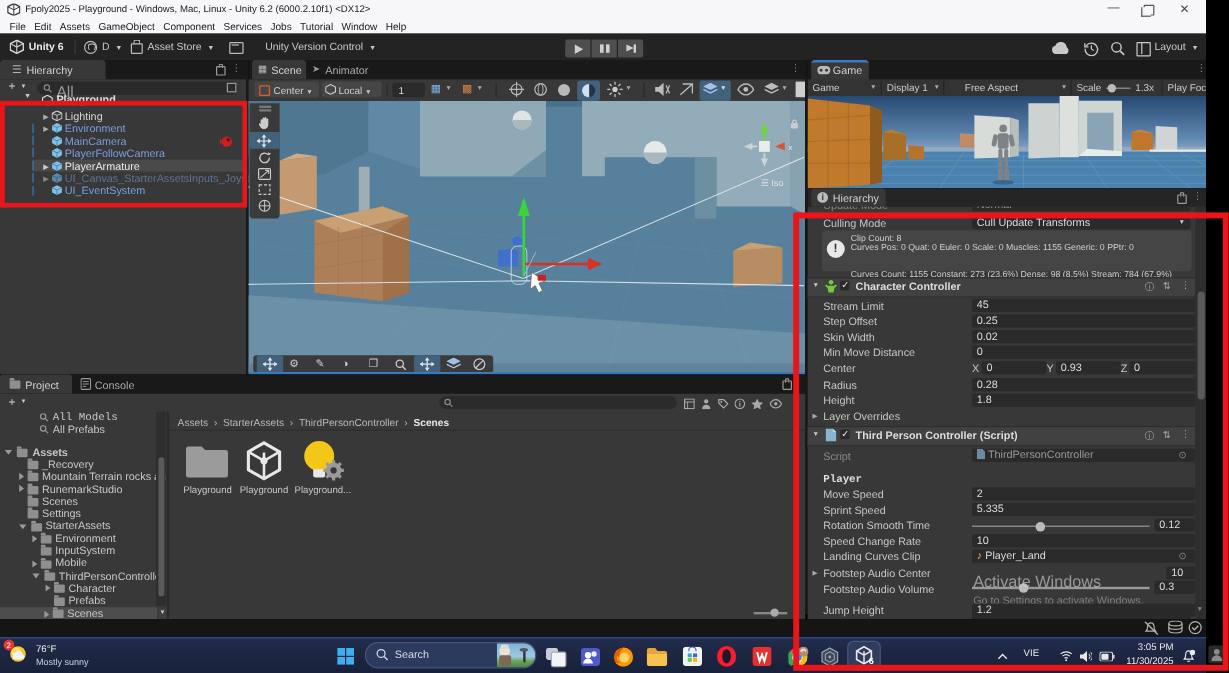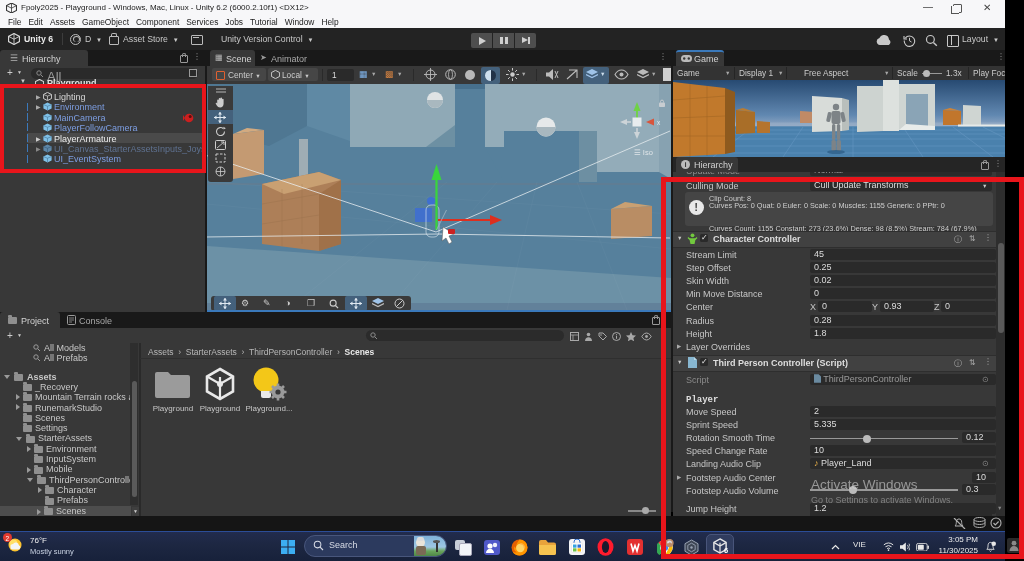--- a/index.html
+++ b/index.html
@@ -508,21 +508,21 @@
 <div class="irow" style="left:686px;top:407px;">Move Speed</div>
 <div class="ifld" style="left:810px;top:406px;width:182px;">2</div>
 <div class="irow" style="left:686px;top:420.1px;">Sprint Speed</div>
 <div class="ifld" style="left:810px;top:419.1px;width:182px;">5.335</div>
 <div class="irow" style="left:686px;top:433.2px;">Rotation Smooth Time</div>
 <div class="ab" style="left:810px;top:437.7px;width:148px;height:1.5px;background:#999;"></div>
 <div class="ab" style="left:863px;top:434.5px;width:8px;height:8px;background:#bbb;border-radius:50%;"></div>
 <div class="ifld" style="left:962px;top:432.2px;width:30px;">0.12</div>
 <div class="irow" style="left:686px;top:446.3px;">Speed Change Rate</div>
 <div class="ifld" style="left:810px;top:445.3px;width:182px;">10</div>
-<div class="irow" style="left:686px;top:459.4px;">Landing Audio Clip</div>
+<div class="irow" style="left:686px;top:459.4px;">Landing Curves Clip</div>
 <div class="ifld" style="left:810px;top:458.4px;width:182px;"><span style="color:#e8b04a;">♪</span> Player_Land</div>
 <div class="tx" style="left:982px;top:459.4px;font-size:8px;color:#888;">⊙</div>
 <div class="tx" style="left:677px;top:473.5px;font-size:5.5px;color:#aaa;">▶</div>
 <div class="irow" style="left:686px;top:472.5px;">Footstep Audio Center</div>
 <div class="ifld" style="left:972px;top:471.5px;width:20px;">10</div>
 <div class="irow" style="left:686px;top:485.6px;">Footstep Audio Volume</div>
 <div class="ab" style="left:810px;top:489.1px;width:148px;height:1.5px;background:#999;"></div>
 <div class="ab" style="left:849px;top:486px;width:8px;height:8px;background:#bbb;border-radius:50%;"></div>
 <div class="ifld" style="left:962px;top:483.6px;width:30px;">0.3</div>
 <div class="tx" style="left:811px;top:477px;font-size:13.5px;color:rgba(210,210,210,0.62);">Activate Windows</div>
@@ -573,21 +573,21 @@
   </svg>
 <svg class="ab" style="left:641px;top:332px" width="11" height="9" viewBox="0 0 11 9">
     <path d="M5.5 1C2.5 1 .8 4.5.8 4.5S2.5 8 5.5 8s4.7-3.5 4.7-3.5S8.5 1 5.5 1z" fill="none" stroke="#a8a8a8" stroke-width="1"></path>
     <circle cx="5.5" cy="4.5" r="1.4" fill="#a8a8a8"></circle>
   </svg>
 
 <svg class="ab" style="left:33px;top:344px" width="8" height="8" viewBox="0 0 8 8">
     <circle cx="3" cy="3" r="2.2" fill="none" stroke="#9a9a9a" stroke-width="1"></circle>
     <path d="M4.8 4.8L7 7" stroke="#9a9a9a" stroke-width="1"></path>
   </svg>
-<div class="prow" style="left:44px;top:343px;">All Models</div>
+<div class="prow" style="left:44px;top:343px;font-family:Liberation Mono, monospace;">All Models</div>
 <svg class="ab" style="left:33px;top:354.3px" width="8" height="8" viewBox="0 0 8 8">
     <circle cx="3" cy="3" r="2.2" fill="none" stroke="#9a9a9a" stroke-width="1"></circle>
     <path d="M4.8 4.8L7 7" stroke="#9a9a9a" stroke-width="1"></path>
   </svg>
 <div class="prow" style="left:44px;top:353.3px;">All Prefabs</div>
 <div class="pard" style="left:4px;top:374.5px;"></div>
 <div class="fold" style="left:14px;top:373.5px;"></div>
 <div class="prow" style="left:27px;top:371.6px;font-weight:bold;">Assets</div>
 <div class="fold" style="left:23px;top:384px;"></div>
 <div class="prow" style="left:35px;top:381.9px;">_Recovery</div>

